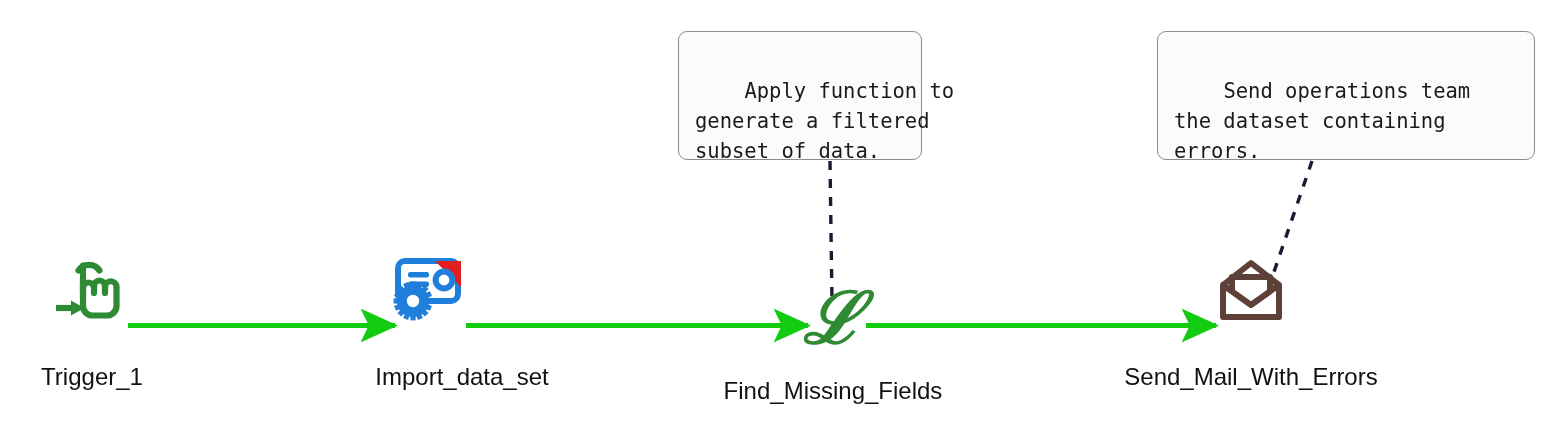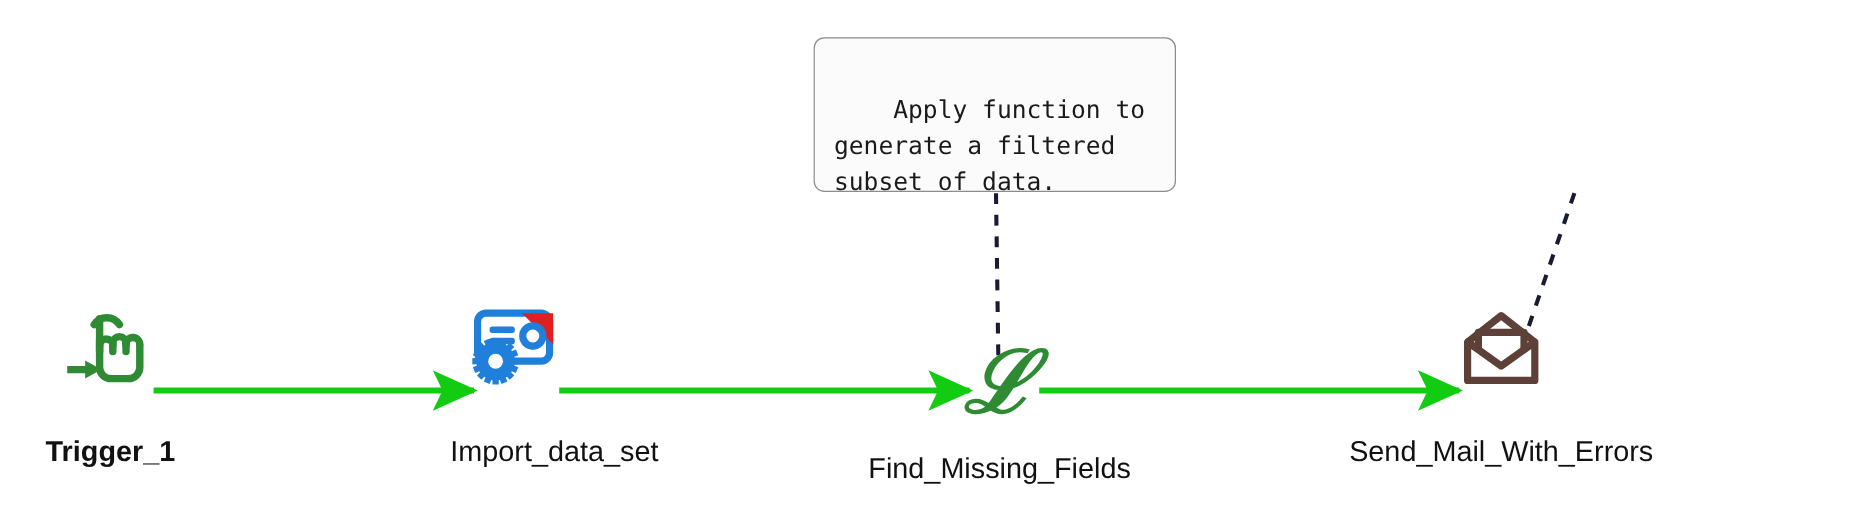--- a/index.html
+++ b/index.html
@@ -91,26 +91,31 @@
 
     <line x1="466" y1="325.5" x2="808" y2="325.5" stroke="#11cc11" stroke-width="5" marker-end="url(#arrowGreen)"></line>
 
     <line x1="866" y1="325.5" x2="1216" y2="325.5" stroke="#11cc11" stroke-width="5" marker-end="url(#arrowGreen)"></line>
 
     <line x1="830" y1="161" x2="832" y2="302" stroke="#1a1a33" stroke-width="3.4" stroke-dasharray="9 9"></line>
 
     <line x1="1312" y1="161" x2="1264" y2="301" stroke="#1a1a33" stroke-width="3.4" stroke-dasharray="9 9"></line>
   </svg>
 
-  <div class="callout" style="left:678px; top:31px; width:302px; height:129px;">
+  <div class="callout" style="left:678px; top:31px; width:244px; height:129px;">
     <span>Apply function to
 generate a filtered
 subset of data.</span>
   </div>
 
+  <div class="callout" style="left:1157px; top:31px; width:378px; height:129px;">
+    <span>Send operations team
+the dataset containing
+errors.</span>
+  </div>
 
   <div class="node" style="left:92px; top:330px;">
     <div class="node-icon" style="bottom:8px;">
       <svg width="76" height="72" viewBox="0 0 76 72" xmlns="http://www.w3.org/2000/svg">
         <g fill="none" stroke="#2e8b34" stroke-width="6.2" stroke-linecap="round" stroke-linejoin="round">
 
           <path d="M 24.5 20.5 a 12.5 12.5 0 0 1 21 0"></path>
 
           <path d="M 29 15.5 L 29 43"></path>
 
@@ -128,21 +133,21 @@
           <path d="M 40 36 a 5.5 5.5 0 0 1 11 0"></path>
           <path d="M 51 37 a 5.75 5.75 0 0 1 11.5 0"></path>
         </g>
 
         <g>
           <path d="M 2 58 L 20 58" stroke="#2e8b34" stroke-width="6.2" stroke-linecap="butt"></path>
           <path d="M 17 50.5 L 30.5 58 L 17 65.5 Z" fill="#2e8b34"></path>
         </g>
       </svg>
     </div>
-    <div class="node-label" style="top:33px;font-weight:bold;">Trigger_1</div>
+    <div class="node-label" style="top:33px;">Trigger_1</div>
   </div>
 
   <div class="node" style="left:430px; top:330px;">
     <div class="node-icon" style="bottom:5px;">
       <svg width="78" height="76" viewBox="0 0 78 76" xmlns="http://www.w3.org/2000/svg">
 
         <rect x="7" y="12" width="60" height="40" rx="7" ry="7" fill="none" stroke="#1f7fdb" stroke-width="6"></rect>
 
         <path d="M 44 12 L 70 12 L 70 38 Z" fill="#e02020"></path>
 

